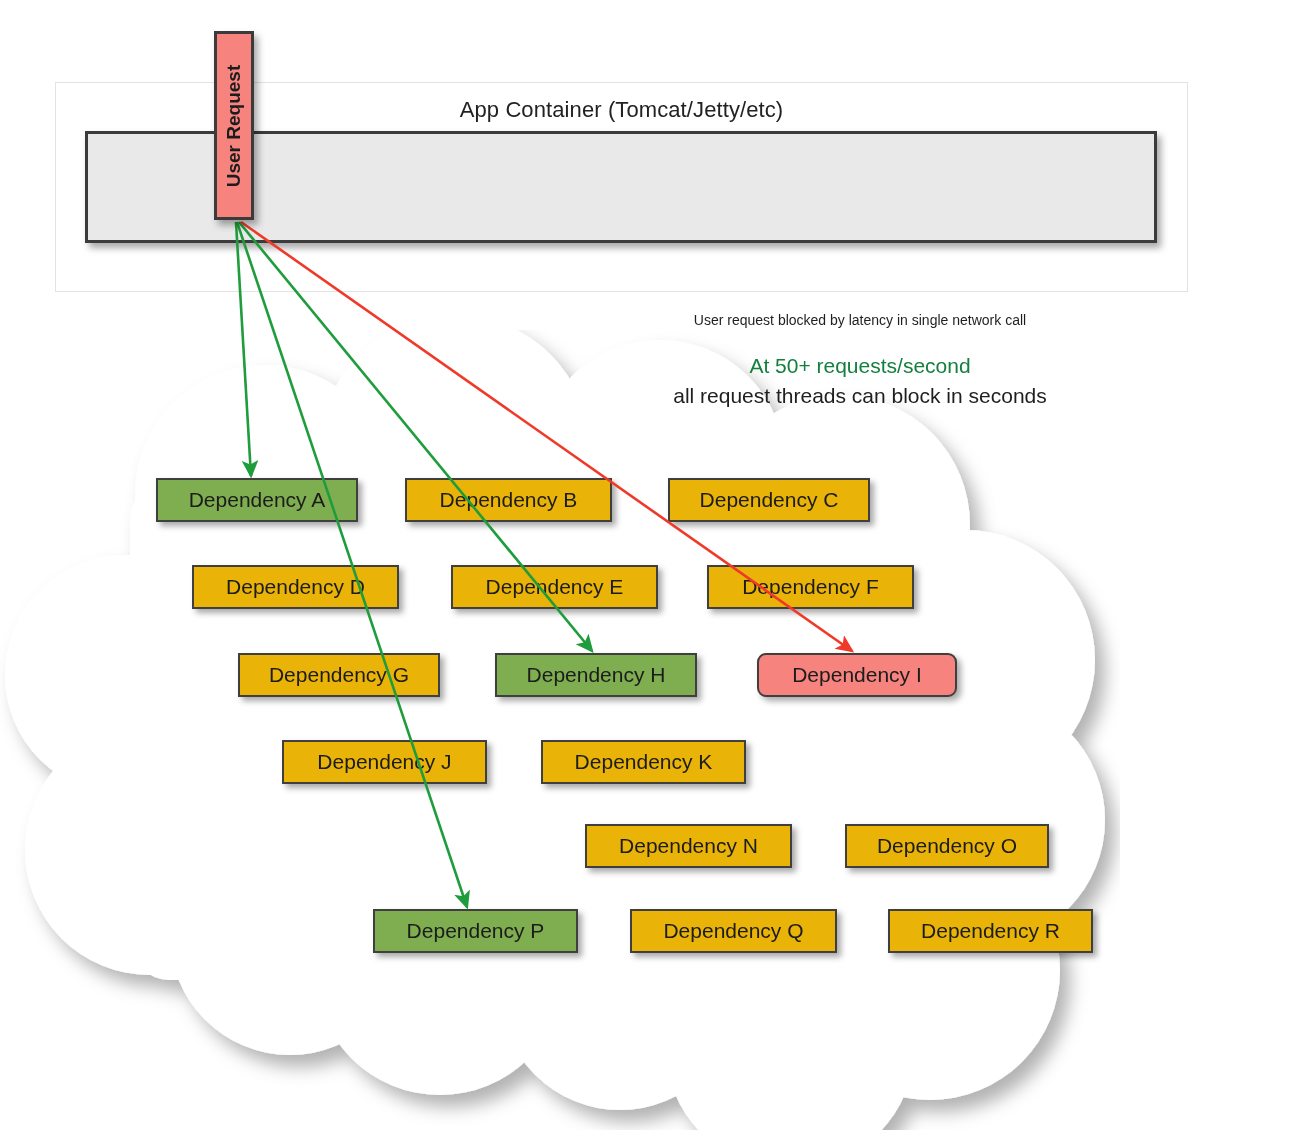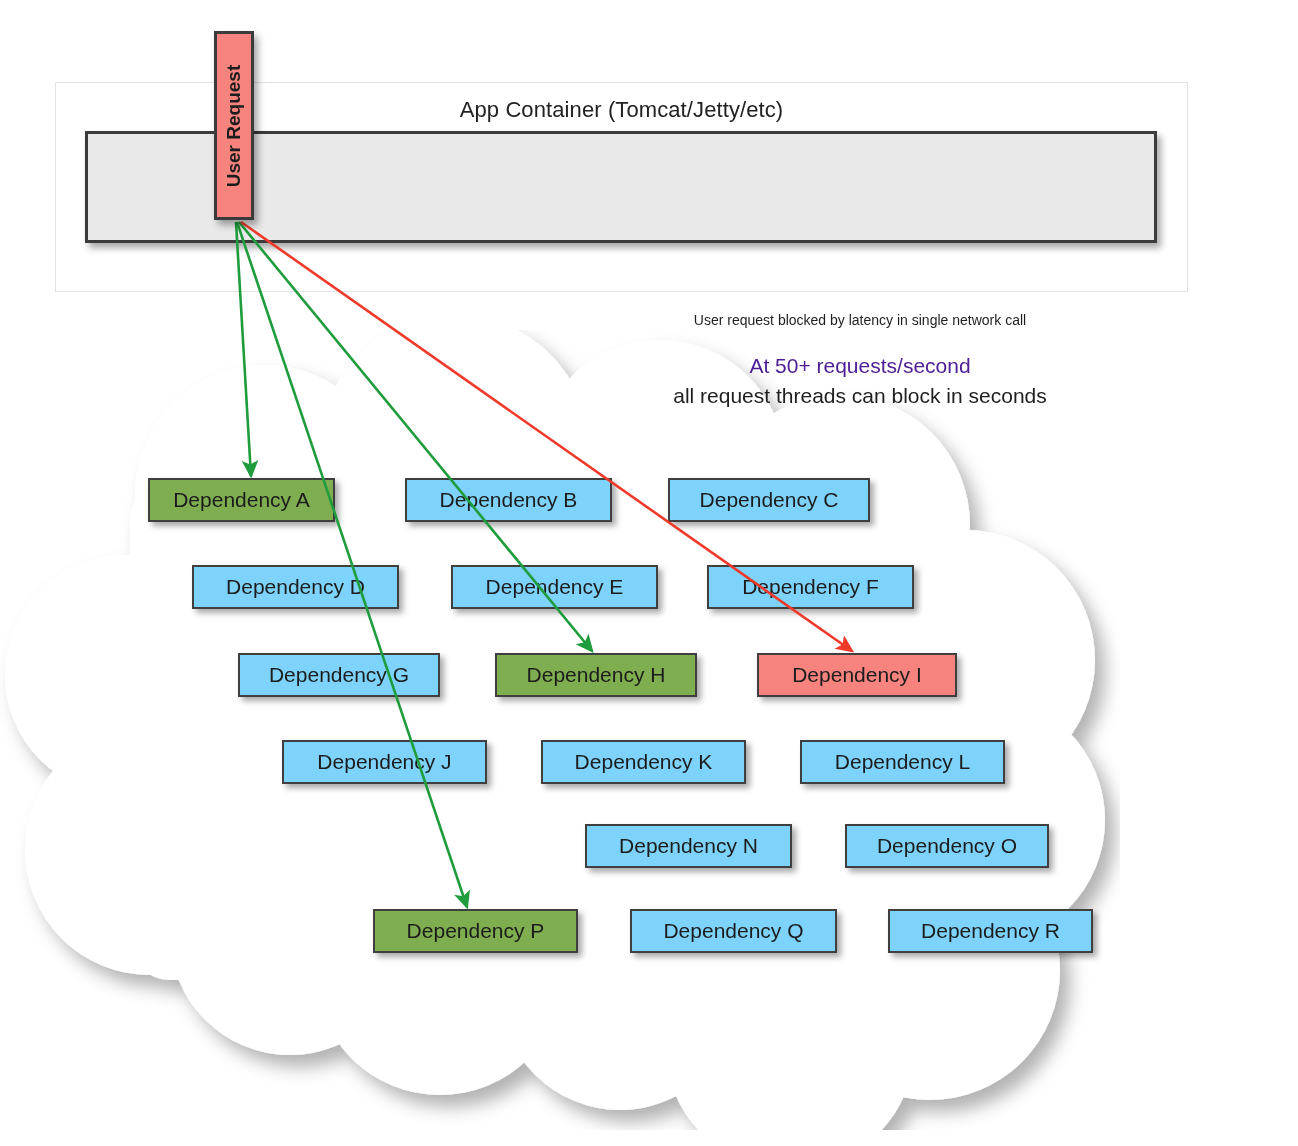--- a/index.html
+++ b/index.html
@@ -85,21 +85,21 @@
     text-align: center;
     z-index: 5;
   }
   #annotation-line-1 {
     font-size: 14px;
     color: #1f1f1f;
     line-height: 30px;
   }
   #annotation-line-2 {
     font-size: 21px;
-    color: #4c1d95;
+    color: #15803d;
     line-height: 30px;
     margin-top: 16px;
   }
   #annotation-line-3 {
     font-size: 21px;
     color: #1f1f1f;
     line-height: 30px;
   }
 
   
@@ -122,21 +122,21 @@
     z-index: 10;
     pointer-events: none;
   }
   .dep-box {
     position: absolute;
     height: 44px;
     line-height: 40px;
     text-align: center;
     font-size: 21px;
     color: #1c1c1c;
-    background: #7dd3fc;
+    background: #eab308;
     border: 2px solid #3f3f3f;
     box-sizing: border-box;
     box-shadow: 4px 4px 6px rgba(0,0,0,0.34);
     pointer-events: auto;
     white-space: nowrap;
   }
   .dep-box.green { background: #7fae50; }
   .dep-box.red   { background: #f6837d; }
 
   
@@ -193,32 +193,31 @@
   <span id="user-request-label">User Request</span>
 </div>
 
 <div id="annotation-block">
   <div id="annotation-line-1">User request blocked by latency in single network call</div>
   <div id="annotation-line-2">At 50+ requests/second</div>
   <div id="annotation-line-3">all request threads can block in seconds</div>
 </div>
 
 <div id="dependency-layer">
-    <div class="dep-box green" style="left: 148px; top: 478px; width: 187px;"><span>Dependency A</span></div>
+    <div class="dep-box green" style="left: 156px; top: 478px; width: 202px;"><span>Dependency A</span></div>
     <div class="dep-box" style="left: 405px; top: 478px; width: 207px;"><span>Dependency B</span></div>
     <div class="dep-box" style="left: 668px; top: 478px; width: 202px;"><span>Dependency C</span></div>
     <div class="dep-box" style="left: 192px; top: 565px; width: 207px;"><span>Dependency D</span></div>
     <div class="dep-box" style="left: 451px; top: 565px; width: 207px;"><span>Dependency E</span></div>
     <div class="dep-box" style="left: 707px; top: 565px; width: 207px;"><span>Dependency F</span></div>
     <div class="dep-box green" style="left: 495px; top: 653px; width: 202px;"><span>Dependency H</span></div>
     <div class="dep-box" style="left: 238px; top: 653px; width: 202px;"><span>Dependency G</span></div>
-    <div class="dep-box red" style="left: 757px; top: 653px; width: 200px;"><span>Dependency I</span></div>
+    <div class="dep-box red" style="left: 757px; top: 653px; width: 200px; border-radius: 9px;"><span>Dependency I</span></div>
     <div class="dep-box" style="left: 282px; top: 740px; width: 205px;"><span>Dependency J</span></div>
     <div class="dep-box" style="left: 541px; top: 740px; width: 205px;"><span>Dependency K</span></div>
-    <div class="dep-box" style="left: 800px; top: 740px; width: 205px;"><span>Dependency L</span></div>
     <div class="dep-box" style="left: 585px; top: 824px; width: 207px;"><span>Dependency N</span></div>
     <div class="dep-box" style="left: 845px; top: 824px; width: 204px;"><span>Dependency O</span></div>
     <div class="dep-box green" style="left: 373px; top: 909px; width: 205px;"><span>Dependency P</span></div>
     <div class="dep-box" style="left: 630px; top: 909px; width: 207px;"><span>Dependency Q</span></div>
     <div class="dep-box" style="left: 888px; top: 909px; width: 205px;"><span>Dependency R</span></div>
   </div>
 
 <svg id="arrow-layer" viewBox="0 0 1298 1146" xmlns="http://www.w3.org/2000/svg">
     <defs>
       <marker id="ah0" markerWidth="7" markerHeight="7" refX="6" refY="3.2" orient="auto" markerUnits="strokeWidth">

